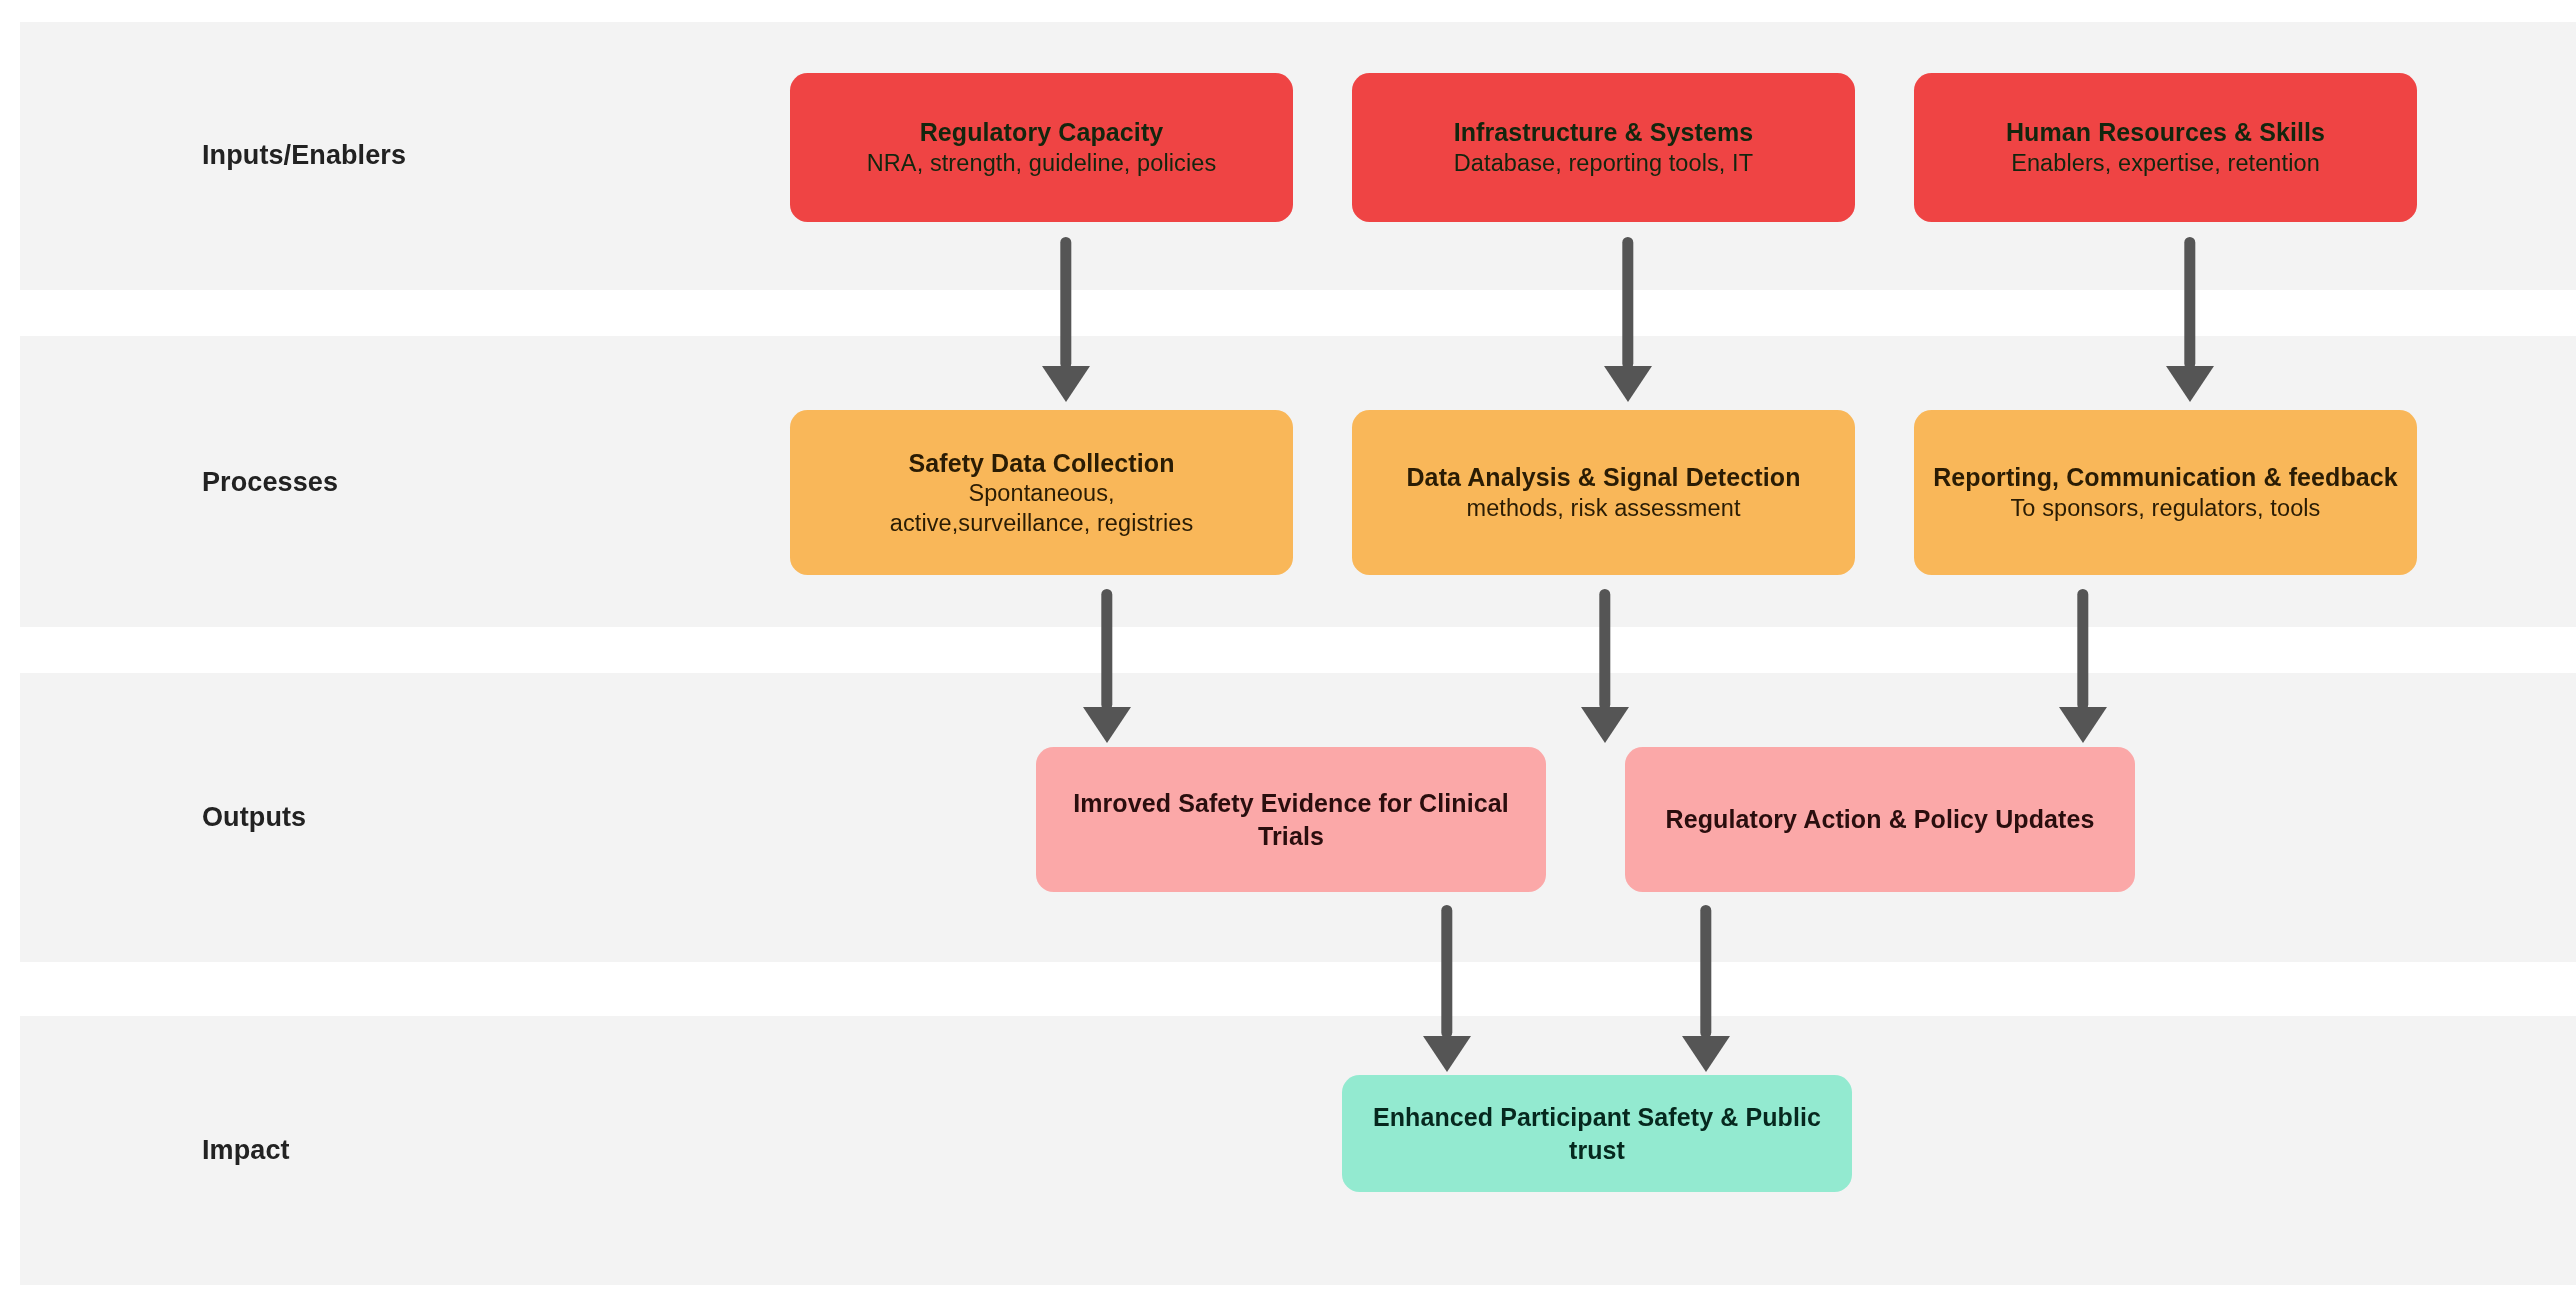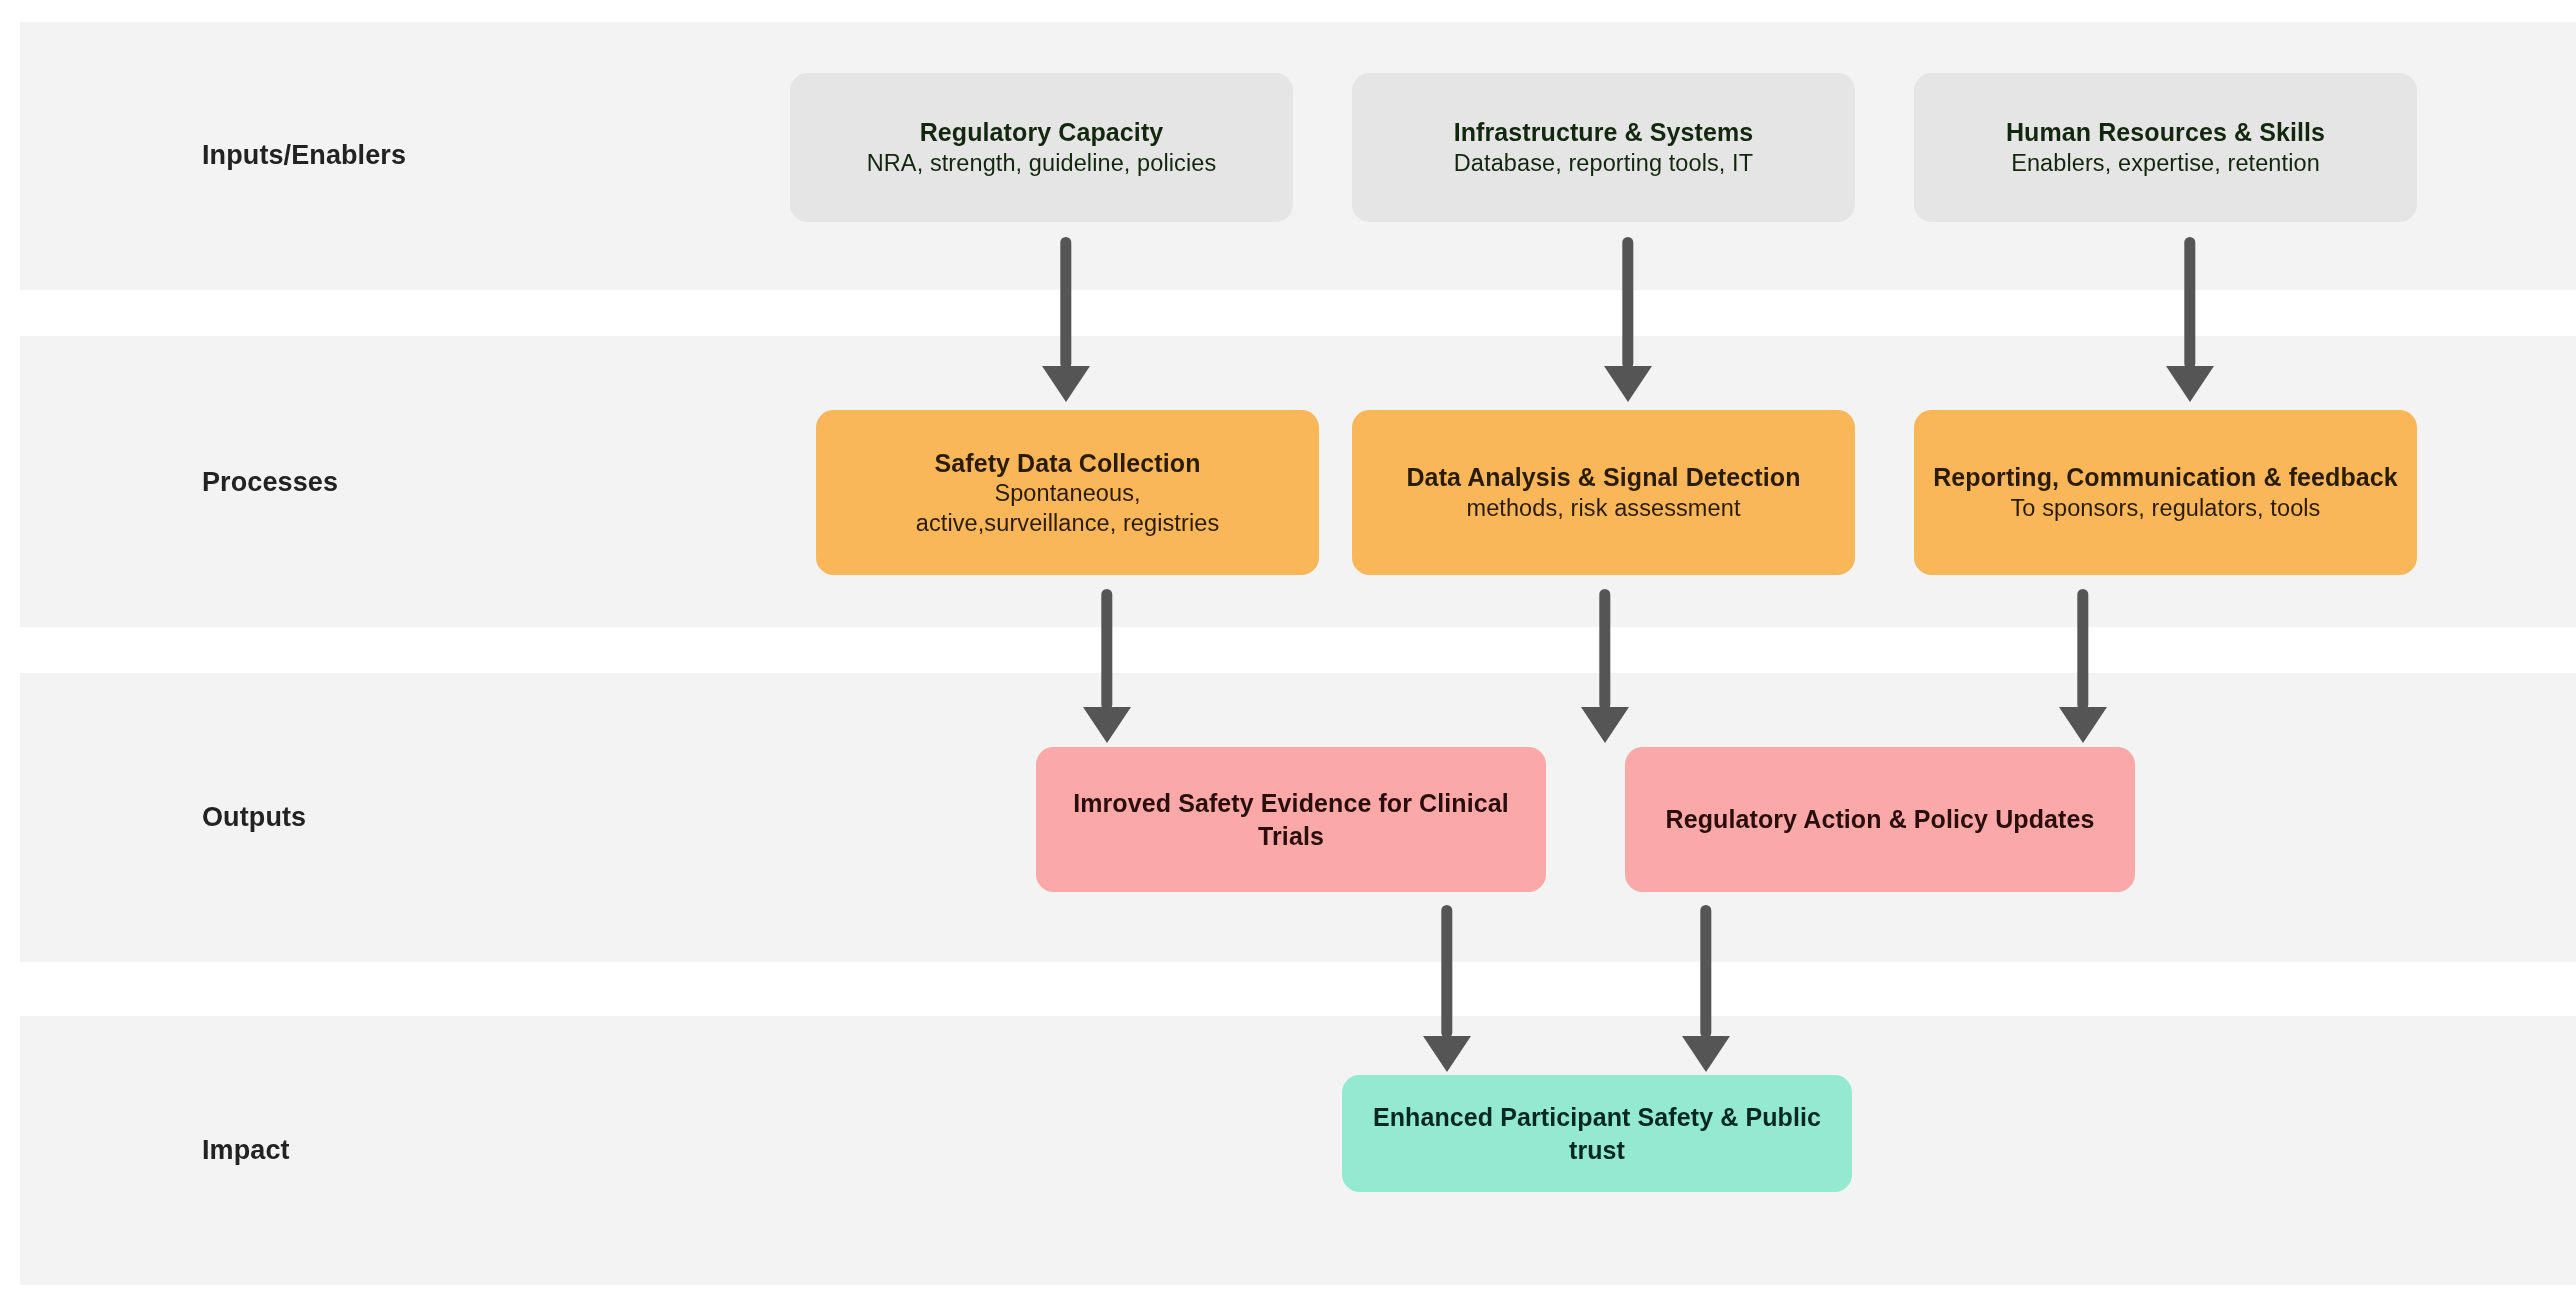--- a/index.html
+++ b/index.html
@@ -67,36 +67,36 @@
     letter-spacing: 0.1px;
   }
   .node .sub {
     font-size: 23.5px;
     font-weight: 400;
     color: #1b1b1b;
     letter-spacing: 0.1px;
   }
   .node .sub.tight { line-height: 1.26; }
 
-  .green { background: #e5e5e5; }
+  .green { background: #ef4444; }
   .green .title, .green .sub { color: #13260e; }
   .orange { background: #f9b759; }
   .orange .title, .orange .sub { color: #2a1c04; }
   .pink { background: #fba8a8; }
   .pink .title, .pink .sub { color: #2a0e0e; }
   .teal { background: #93ead0; }
   .teal .title, .teal .sub { color: #06281e; }
 
   
   #node-regulatory-capacity   { left: 790px; top: 73px; width: 503px; height: 149px; }
   #node-infrastructure        { left: 1352px; top: 73px; width: 503px; height: 149px; }
   #node-human-resources       { left: 1914px; top: 73px; width: 503px; height: 149px; }
 
   
-  #node-safety-data-collection { left: 790px; top: 410px; width: 503px; height: 165px; margin-left: 26px; }
+  #node-safety-data-collection { left: 790px; top: 410px; width: 503px; height: 165px; }
   #node-data-analysis          { left: 1352px; top: 410px; width: 503px; height: 165px; }
   #node-reporting              { left: 1914px; top: 410px; width: 503px; height: 165px; }
 
   
   #node-improved-safety-evidence { left: 1036px; top: 747px; width: 510px; height: 145px; }
   #node-regulatory-action        { left: 1625px; top: 747px; width: 510px; height: 145px; }
 
   
   #node-enhanced-participant-safety { left: 1342px; top: 1075px; width: 510px; height: 117px; }
 

